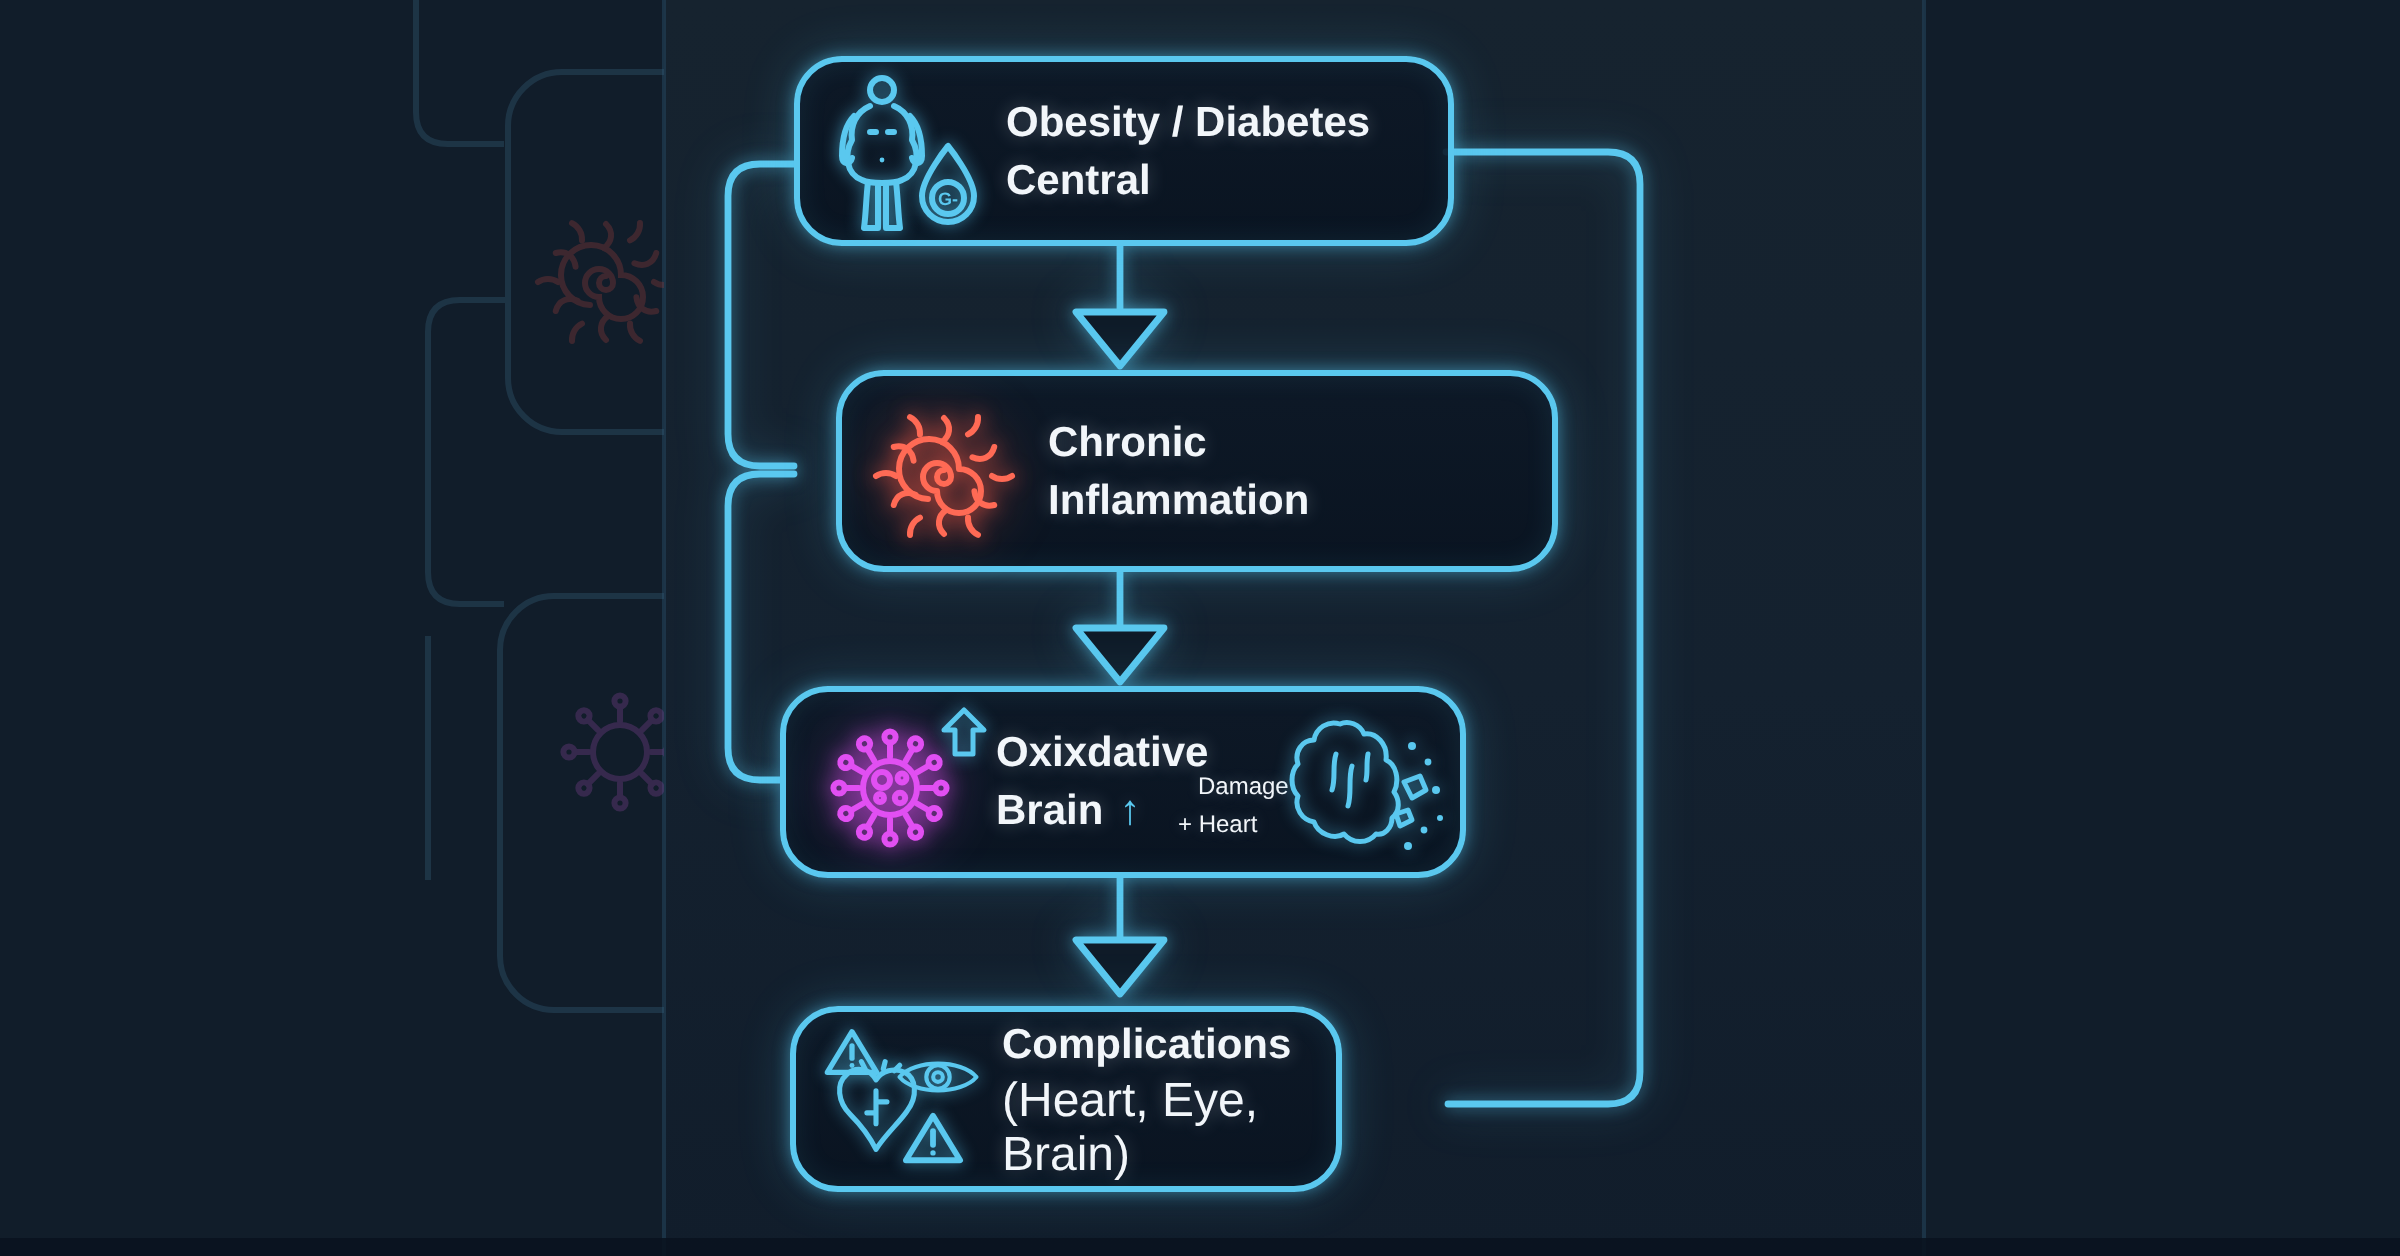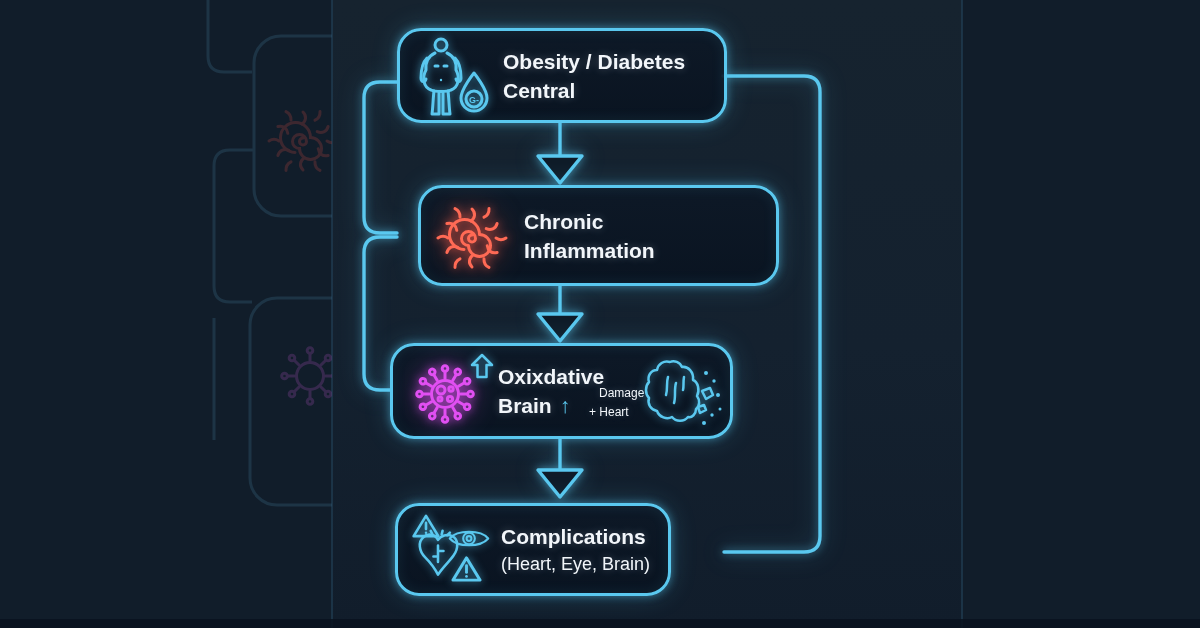--- a/index.html
+++ b/index.html
@@ -38,21 +38,21 @@
   }
   .node1{left:397px;top:28px;width:330px;height:95px;}
   .node2{left:418px;top:185px;width:361px;height:101px;}
   .node3{left:390px;top:343px;width:343px;height:96px;}
   .node4{left:395px;top:503px;width:276px;height:93px;}
 
   .labels{color:#f2f6fa;font-weight:bold;font-size:21px;line-height:29px;
           text-shadow:0 0 9px rgba(225,242,255,.28);}
   .node1 .labels,.node2 .labels,.node4 .labels{margin-left:103px;}
   .node3 .labels{margin-left:105px;text-align:right;}
-  .labels .sub{font-weight:normal;font-size:18px;line-height:27px;}
+  .labels .sub{font-weight:normal;font-size:24px;line-height:27px;}
   .stress-row{display:flex;align-items:center;}
   .up-glyph{color:#5ac8ef;margin-left:8px;font-weight:bold;}
   .side-labels{
     position:absolute;left:196px;top:38px;color:#f2f6fa;
     font-size:12px;line-height:19px;font-weight:normal;
     text-shadow:0 0 7px rgba(225,242,255,.25);
   }
   .side-labels .d1{margin-left:10px;}
 
   .icon{position:absolute;}

